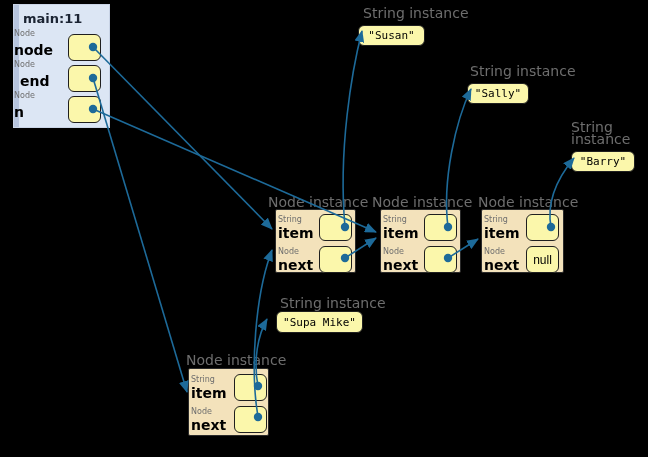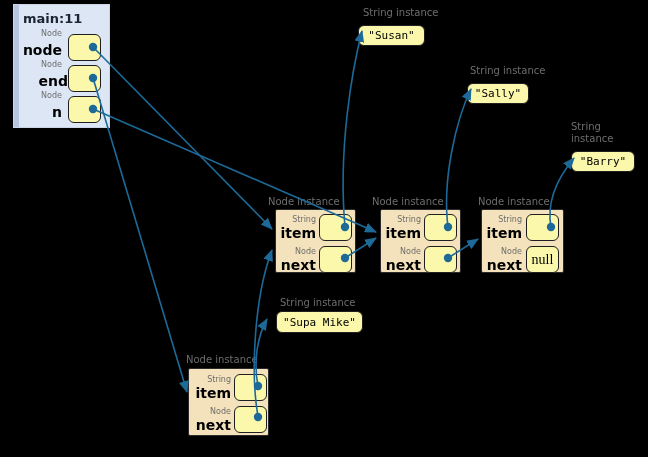--- a/index.html
+++ b/index.html
@@ -5,27 +5,27 @@
   html,body{margin:0;padding:0;background:#fff;}
   .canvas{position:relative;width:648px;height:457px;background:#000000;overflow:hidden;
           font-family:"DejaVu Sans","Liberation Sans",sans-serif;}
   
   .frame{position:absolute;left:13px;top:4px;width:97px;height:124px;
          background:#dce6f4;border:1px solid #c9d4e6;box-sizing:border-box;}
   .frame-strip{position:absolute;left:0;top:0;width:5px;height:100%;background:#b7c5de;}
   .frame-title{position:absolute;left:9px;top:6px;font-size:13px;font-weight:bold;color:#1b2433;}
   .type-label{position:absolute;font-size:8px;color:#6e6e6e;}
   .name-label{position:absolute;font-size:14px;font-weight:bold;color:#000;}
-  .ta-r{text-align:right;}
+  .ta-r{}
   .slot{position:absolute;width:33px;height:27px;background:#fbf7ab;border:1.5px solid #1f1f1f;
         border-radius:6px;box-sizing:border-box;display:flex;align-items:center;justify-content:center;
-        font-family:Liberation Serif, serif;font-size:14px;color:#000;}
+        font-family:Liberation Sans, sans-serif;font-size:12px;color:#000;}
   
   .obj{position:absolute;background:#f3e2bb;border:1.5px solid #2a2a2a;border-radius:2px;box-sizing:border-box;}
-  .inst-label{position:absolute;font-size:10px;color:#6e6e6e;line-height:12px;}
+  .inst-label{position:absolute;font-size:14px;color:#6e6e6e;line-height:12px;}
   
   .strbox{position:absolute;background:#fbf7ab;border:1.5px solid #1f1f1f;border-radius:6px;box-sizing:border-box;
           display:flex;align-items:center;justify-content:center;
           font-family:"DejaVu Sans Mono","Liberation Mono",monospace;font-size:11px;color:#000;}
   svg.overlay{position:absolute;left:0;top:0;pointer-events:none;z-index:10;}
   svg.overlay path.edge{fill:none;stroke:#1d6a99;stroke-width:1.6px;}
   svg.overlay circle.dot{fill:#1d6a99;stroke:none;}
 </style>
 </head>
 <body>

